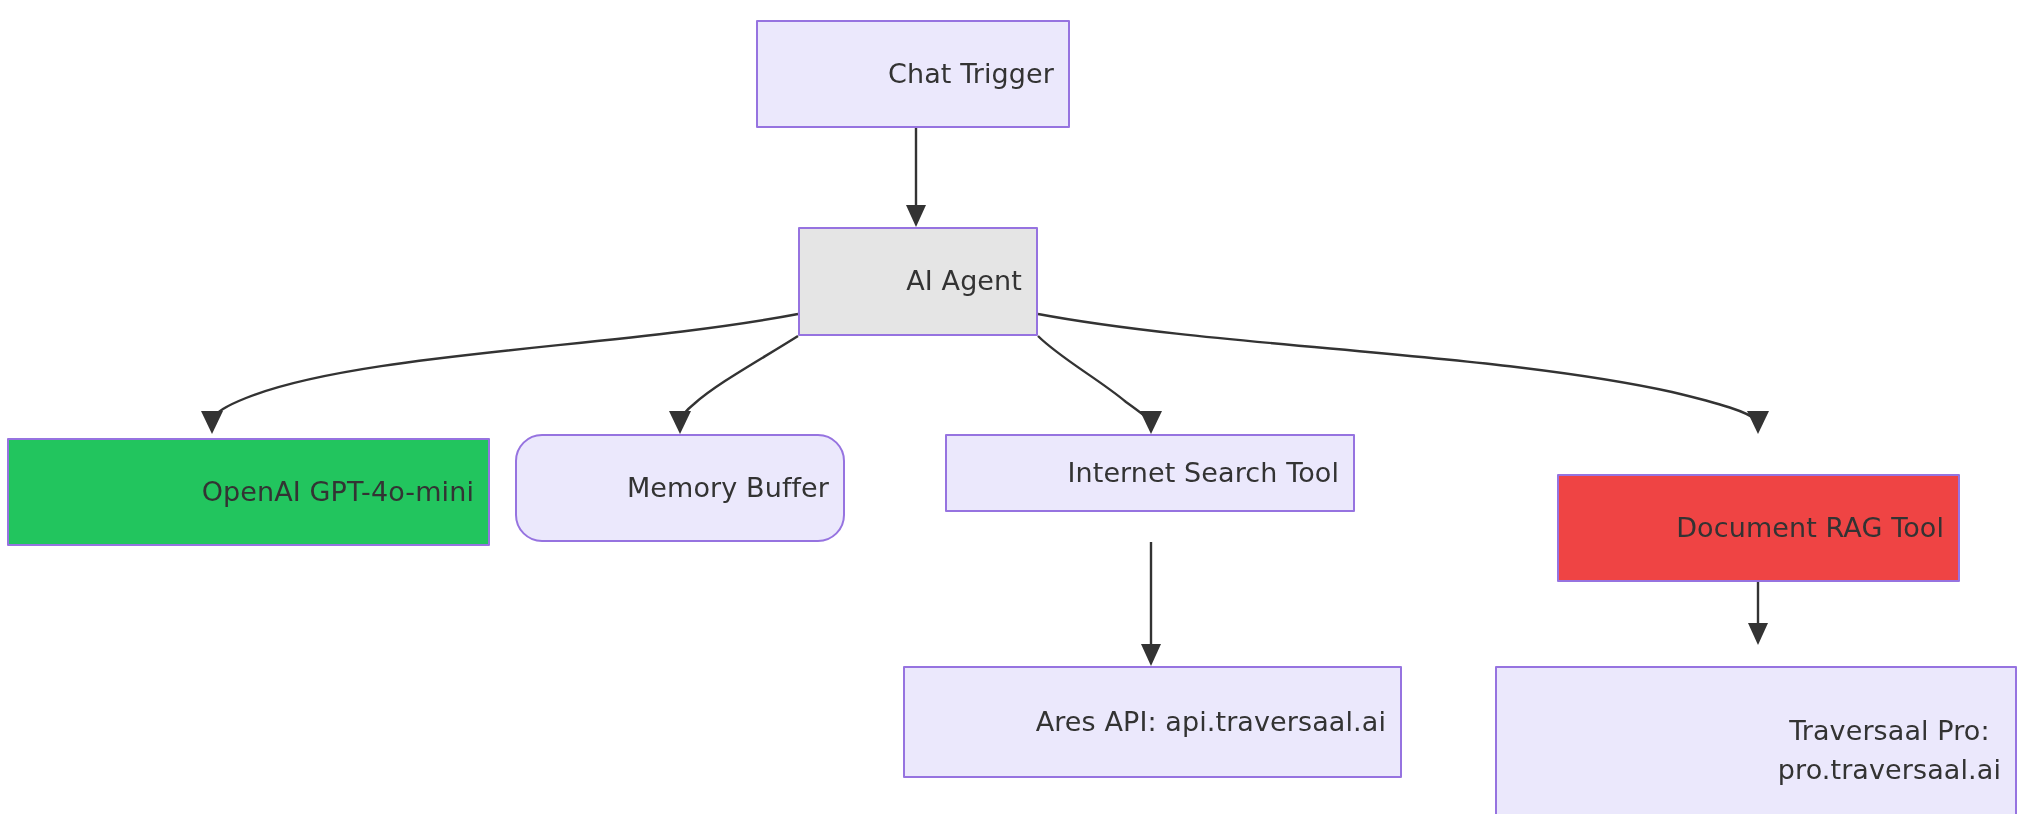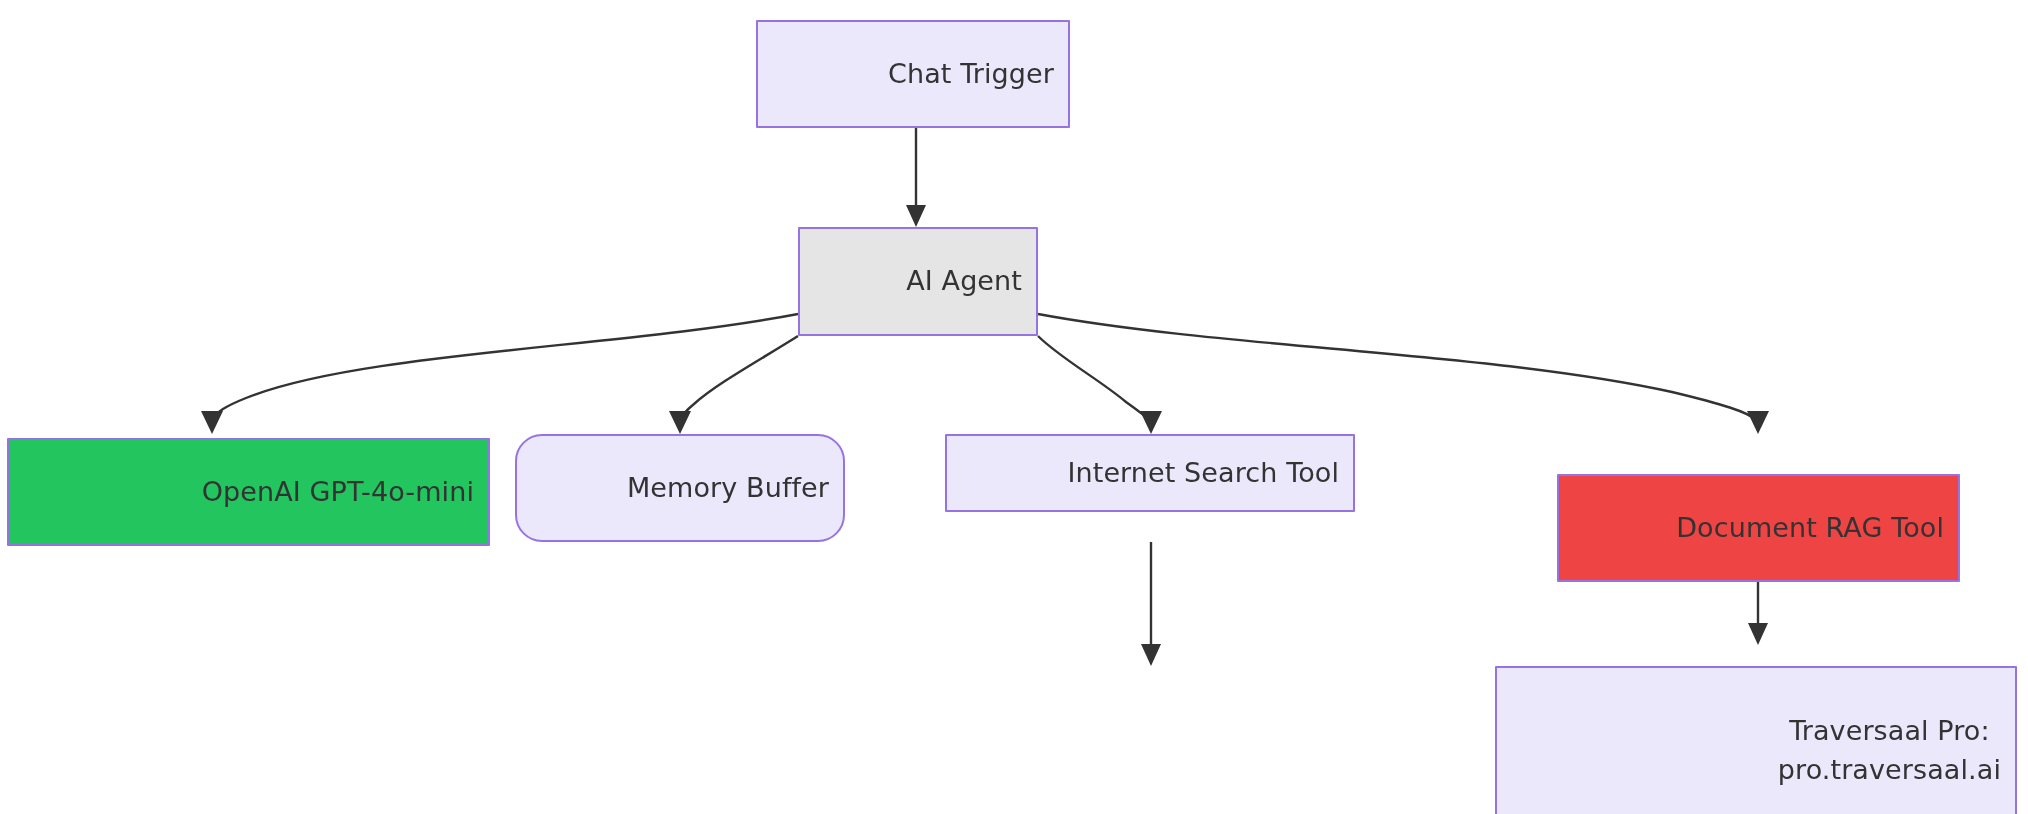--- a/index.html
+++ b/index.html
@@ -117,19 +117,22 @@
   </div>
 
   <div class="flow-node" style="left: 945px; top: 434px; width: 410px; height: 78px; background: rgb(235, 232, 252); border-color: rgb(150, 115, 224); color: rgb(51, 51, 51);">
     <span class="node-label">Internet Search Tool</span>
   </div>
 
   <div class="flow-node" style="left: 1557px; top: 434px; width: 403px; height: 108px; background: #ef4444; border-color: rgb(150, 115, 224); color: rgb(51, 51, 51); margin-top: 40px;">
     <span class="node-label">Document RAG Tool</span>
   </div>
 
+  <div class="flow-node" style="left: 903px; top: 666px; width: 499px; height: 112px; background: rgb(235, 232, 252); border-color: rgb(150, 115, 224); color: rgb(51, 51, 51);">
+    <span class="node-label">Ares API: api.traversaal.ai</span>
+  </div>
 
   <div class="flow-node" style="left: 1495px; top: 645px; width: 522px; height: 169px; background: rgb(235, 232, 252); border-color: rgb(150, 115, 224); color: rgb(51, 51, 51); margin-top: 21px;">
     <span class="node-label">Traversaal Pro:
 pro.traversaal.ai</span>
   </div>
 
 </div>
 
 </body></html>

